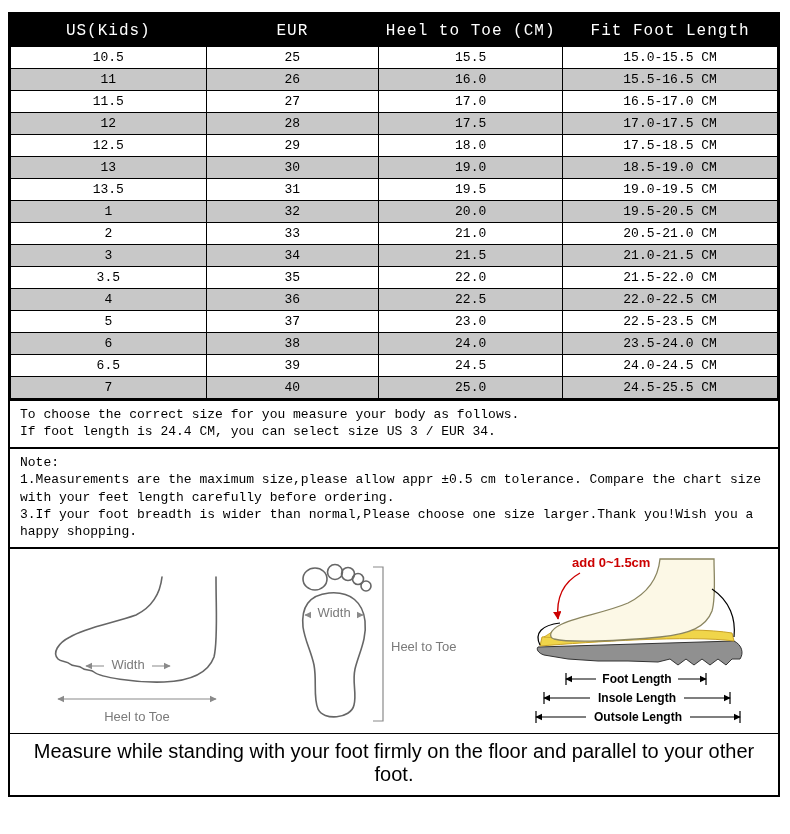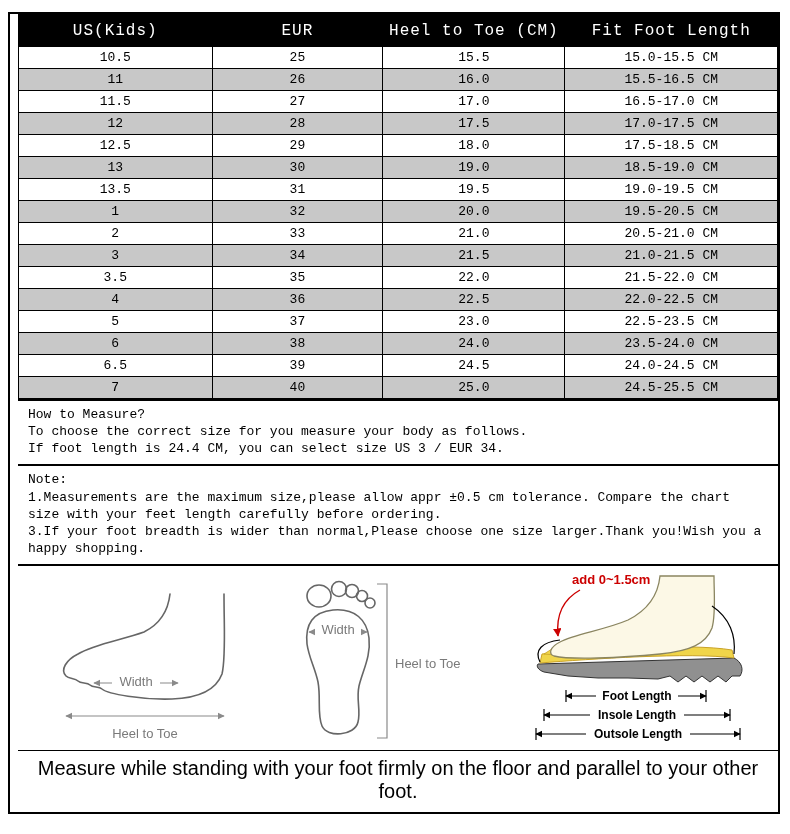--- a/index.html
+++ b/index.html
@@ -4,21 +4,21 @@
 <style>
   html,body{margin:0;padding:0;background:#ffffff;}
   body{
     width:790px;height:834px;position:relative;
     font-family:"Liberation Mono","DejaVu Sans Mono",monospace;
     color:#000;
   }
   .sheet{
     position:absolute;left:8px;top:12px;width:772px;
     border:2px solid var(--border,#000);
-    box-sizing:border-box;background:#fff;padding-left:8px;
+    box-sizing:border-box;background:#fff;
   }
   table.size-table{
     width:100%;border-collapse:collapse;table-layout:fixed;
   }
   table.size-table th{
     background:var(--header-bg,#000);color:var(--header-text,#fff);
     font-weight:normal;font-size:16px;height:29px;
     border:1px solid var(--border,#000);letter-spacing:1px;
   }
   table.size-table td{
@@ -168,21 +168,20 @@
         <tr class="alt">
           <td>7</td>
           <td>40</td>
           <td>25.0</td>
           <td>24.5-25.5 CM</td>
         </tr>
       </tbody>
   </table>
 
   <div class="section">
-    <p>How to Measure?</p>
     <p>To choose the correct size for you measure your body as follows.</p>
     <p>If foot length is 24.4 CM, you can select size US 3 / EUR 34.</p>
   </div>
 
   <div class="section">
     <p>Note:</p>
     <p>1.Measurements are the maximum size,please allow appr ±0.5 cm tolerance. Compare the chart size with your feet length carefully before ordering.</p>
     <p>3.If your foot breadth is wider than normal,Please choose one size larger.Thank you!Wish you a happy shopping.</p>
   </div>
 

